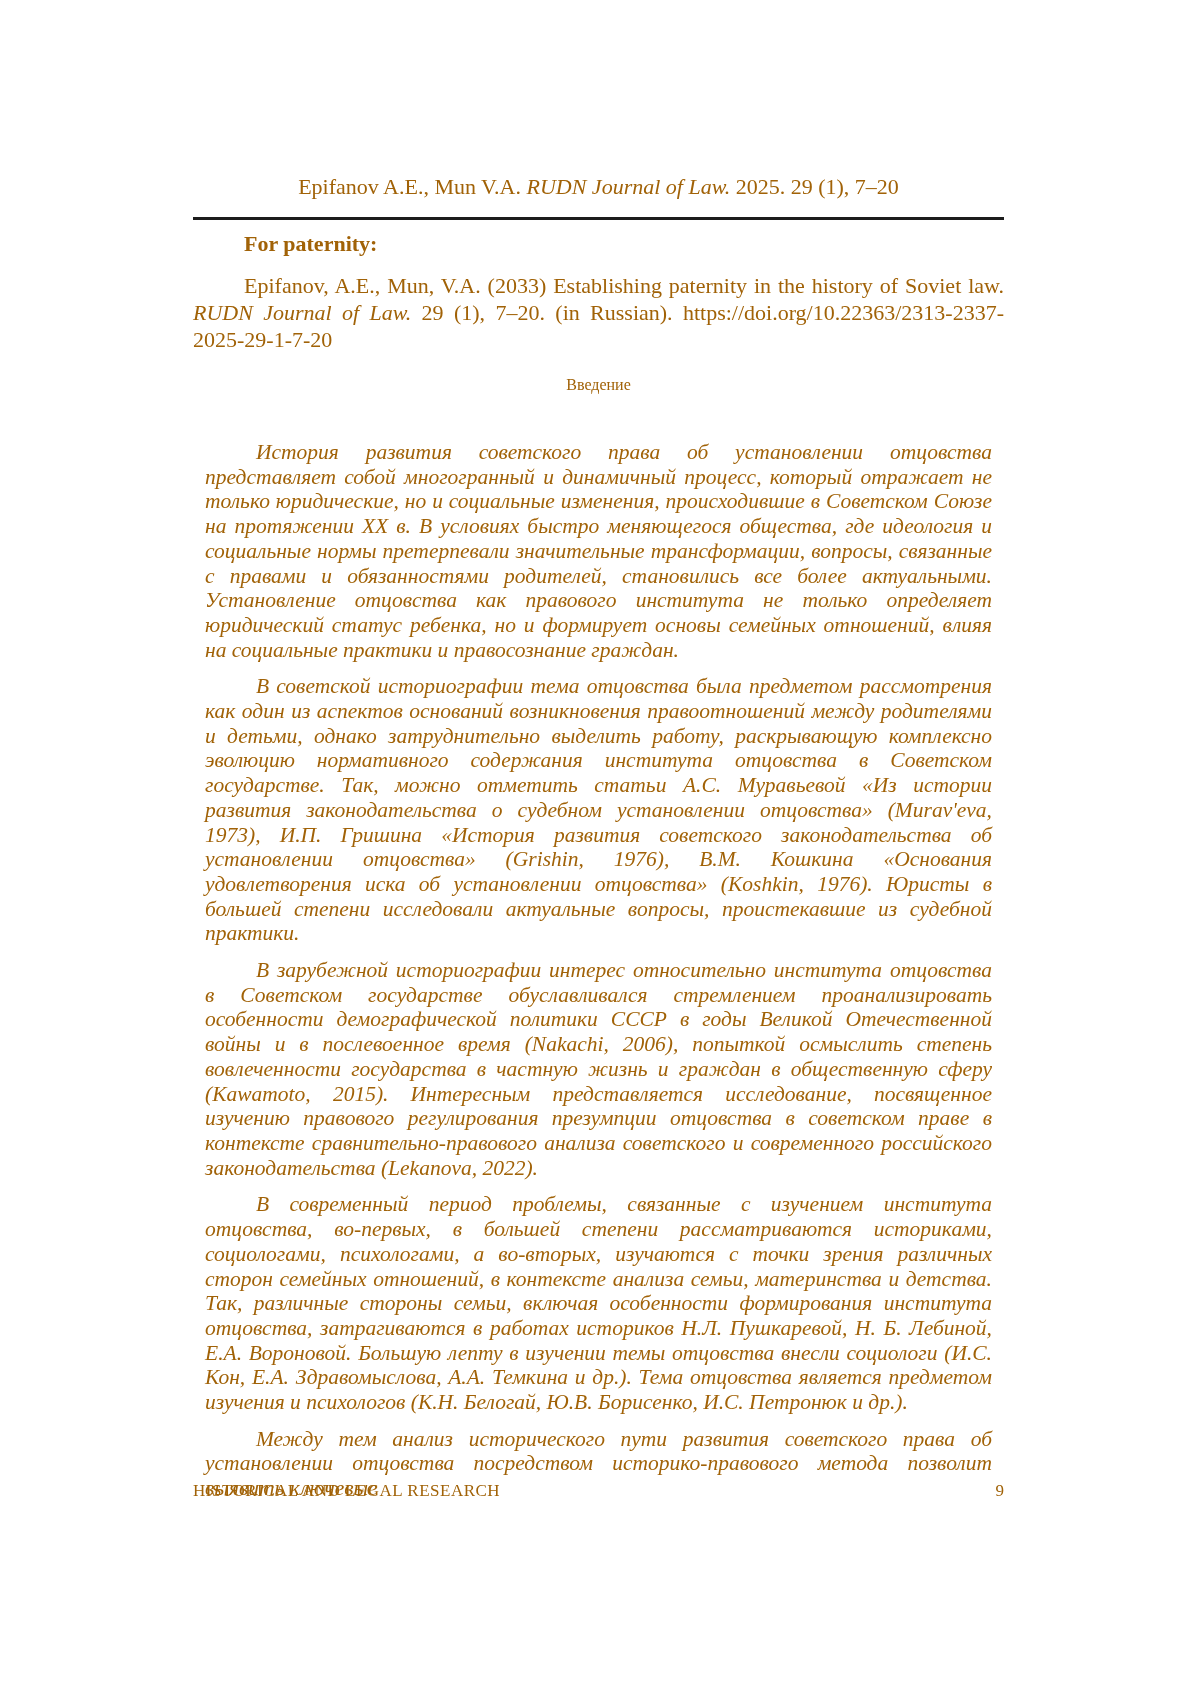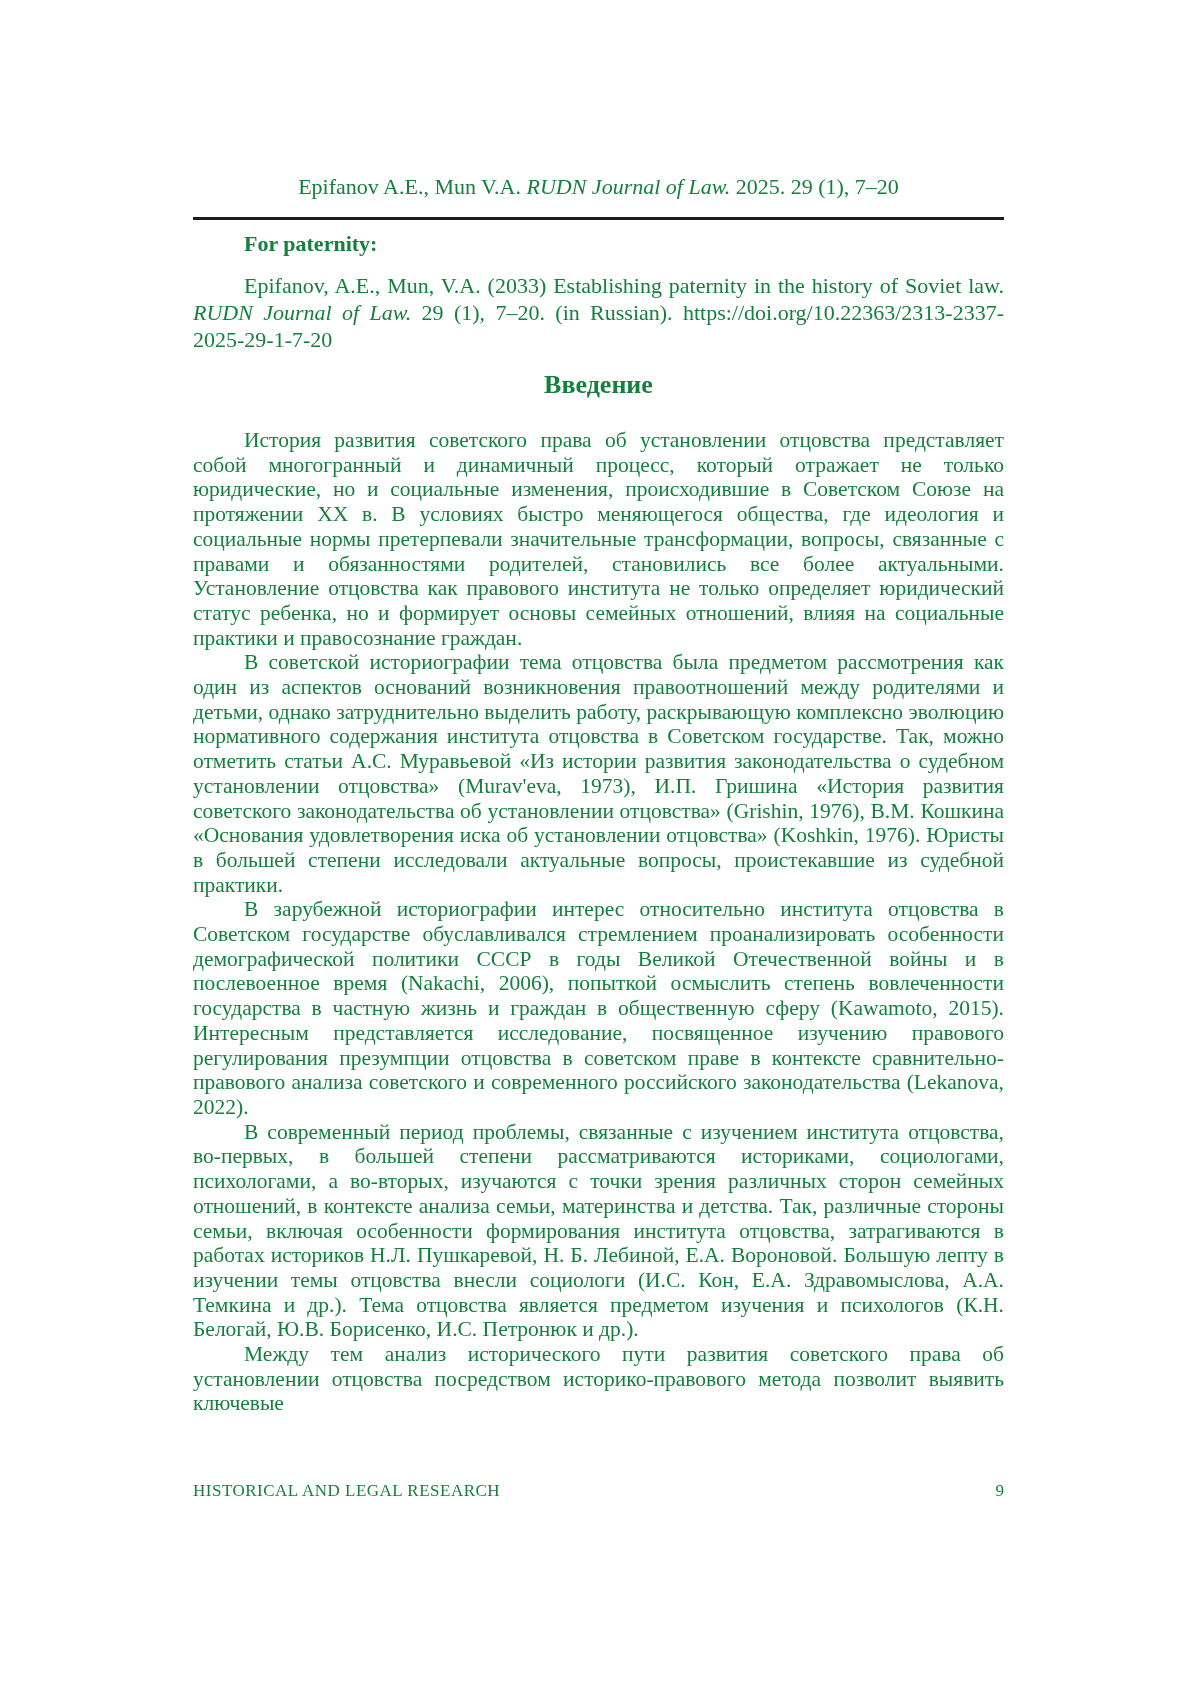--- a/index.html
+++ b/index.html
@@ -6,21 +6,21 @@
     margin: 0;
     padding: 0;
     background: #ffffff;
   }
   .page {
     position: relative;
     width: 1200px;
     height: 1697px;
     margin: 0 auto;
     background: #ffffff;
-    color: #15803d;
+    color: #a16207;
     font-family: "Liberation Serif", "DejaVu Serif", serif;
     overflow: hidden;
   }
   .content-col {
     position: absolute;
     left: 193px;
     width: 811px;
   }
   .running-head {
     top: 174px;
@@ -48,34 +48,35 @@
     margin: 0;
     font-size: 22px;
     line-height: 27px;
     text-align: justify;
     text-indent: 51px;
   }
   .section-heading {
     top: 372px;
     margin: 0;
     text-align: center;
-    font-size: 26px;
-    font-weight: bold;
+    font-size: 16px;
+    font-weight: normal;
     line-height: 26px;
   }
   .body-text {
     top: 428px;
     font-size: 21.5px;
     line-height: 24.7px;
     text-align: justify;
   }
   .body-text p {
-    margin: 0;
+    margin: 12px;
     text-indent: 51px;
     hyphens: auto;
+    font-style: italic;
     -webkit-hyphens: auto;
   }
   .page-footer {
     top: 1478px;
     display: flex;
     justify-content: space-between;
     align-items: center;
     font-size: 17px;
     line-height: 26px;
   }

